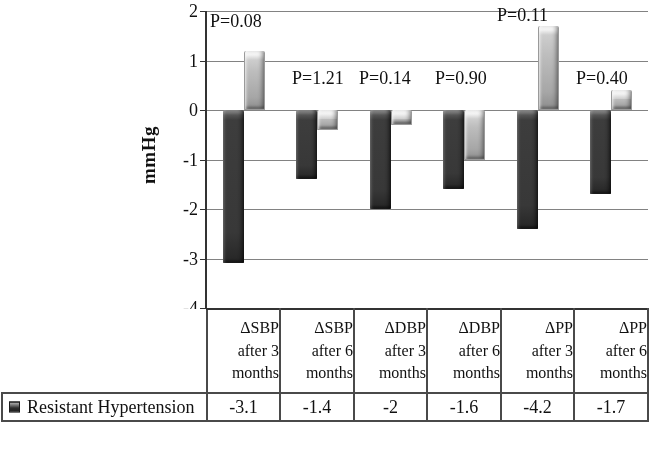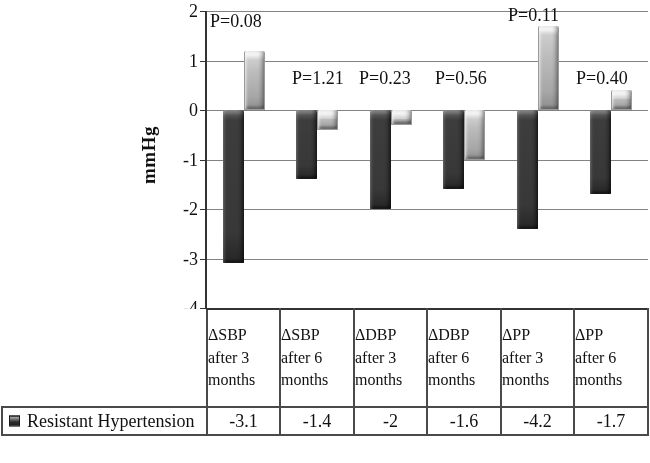--- a/index.html
+++ b/index.html
@@ -37,22 +37,22 @@
   .plabel { position:absolute; font-size:18px; line-height:1; white-space:nowrap; }
 
   
   #datatable {
     position:absolute; left:1px; top:308px; width:647px;
     border-collapse:collapse; table-layout:fixed;
   }
   #datatable td, #datatable th { border:2px solid #4a4a4a; font-weight:normal; }
   #datatable th.spacer { border:none; background:#fff; }
   #datatable th.cat {
-    font-size:16px; line-height:1.42; text-align:left; vertical-align:middle;
-    white-space:pre-line; height:72px; padding:14px 0;
+    font-size:16px; line-height:1.42; text-align:right; vertical-align:middle;
+    white-space:pre-line; height:72px; padding:7px 0;
     border-top:2px solid #333;
   }
   #datatable td.val { text-align:center; vertical-align:middle; font-size:18px; }
   #datatable td.rowlabel {
     position:relative; text-align:left; vertical-align:middle;
     font-size:18px; line-height:1.15; padding:2px 2px 2px 24px;
   }
   #datatable tr.r0 td { height:28px; }
   #datatable tr.r1 td { height:45px; }
   .marker { position:absolute; left:6px; width:11px; height:11px; }
@@ -101,23 +101,23 @@
       <div class="bar s0" style="left: 310px; width: 21px; top: 99px; height: 118.8px;"></div>
       <div class="bar s0" style="left: 383px; width: 21px; top: 99px; height: 84.15px;"></div>
       <div class="bar s1" style="left: 37px; width: 21px; top: 39.6px; height: 59.4px;"></div>
       <div class="bar s1" style="left: 110px; width: 21px; top: 99px; height: 19.8px;"></div>
       <div class="bar s1" style="left: 184px; width: 21px; top: 99px; height: 14.85px;"></div>
       <div class="bar s1" style="left: 257px; width: 21px; top: 99px; height: 49.5px;"></div>
       <div class="bar s1" style="left: 331px; width: 21px; top: 14.85px; height: 84.15px;"></div>
       <div class="bar s1" style="left: 404px; width: 21px; top: 79.2px; height: 19.8px;"></div>
       <div class="plabel" style="left: 3px; top: 1px;">P=0.08</div>
       <div class="plabel" style="left: 85px; top: 58px;">P=1.21</div>
-      <div class="plabel" style="left: 152px; top: 58px;">P=0.23</div>
-      <div class="plabel" style="left: 228px; top: 58px;">P=0.56</div>
-      <div class="plabel" style="left: 301px; top: -5px;">P=0.11</div>
+      <div class="plabel" style="left: 152px; top: 58px;">P=0.14</div>
+      <div class="plabel" style="left: 228px; top: 58px;">P=0.90</div>
+      <div class="plabel" style="left: 290px; top: -5px;">P=0.11</div>
       <div class="plabel" style="left: 369px; top: 58px;">P=0.40</div>
     </div>
   <table id="datatable">
     <colgroup>
       <col style="width:205px">
         <col style="width:73px">
         <col style="width:74px">
       <col style="width:73px">
         <col style="width:74px">
         <col style="width:73px">

